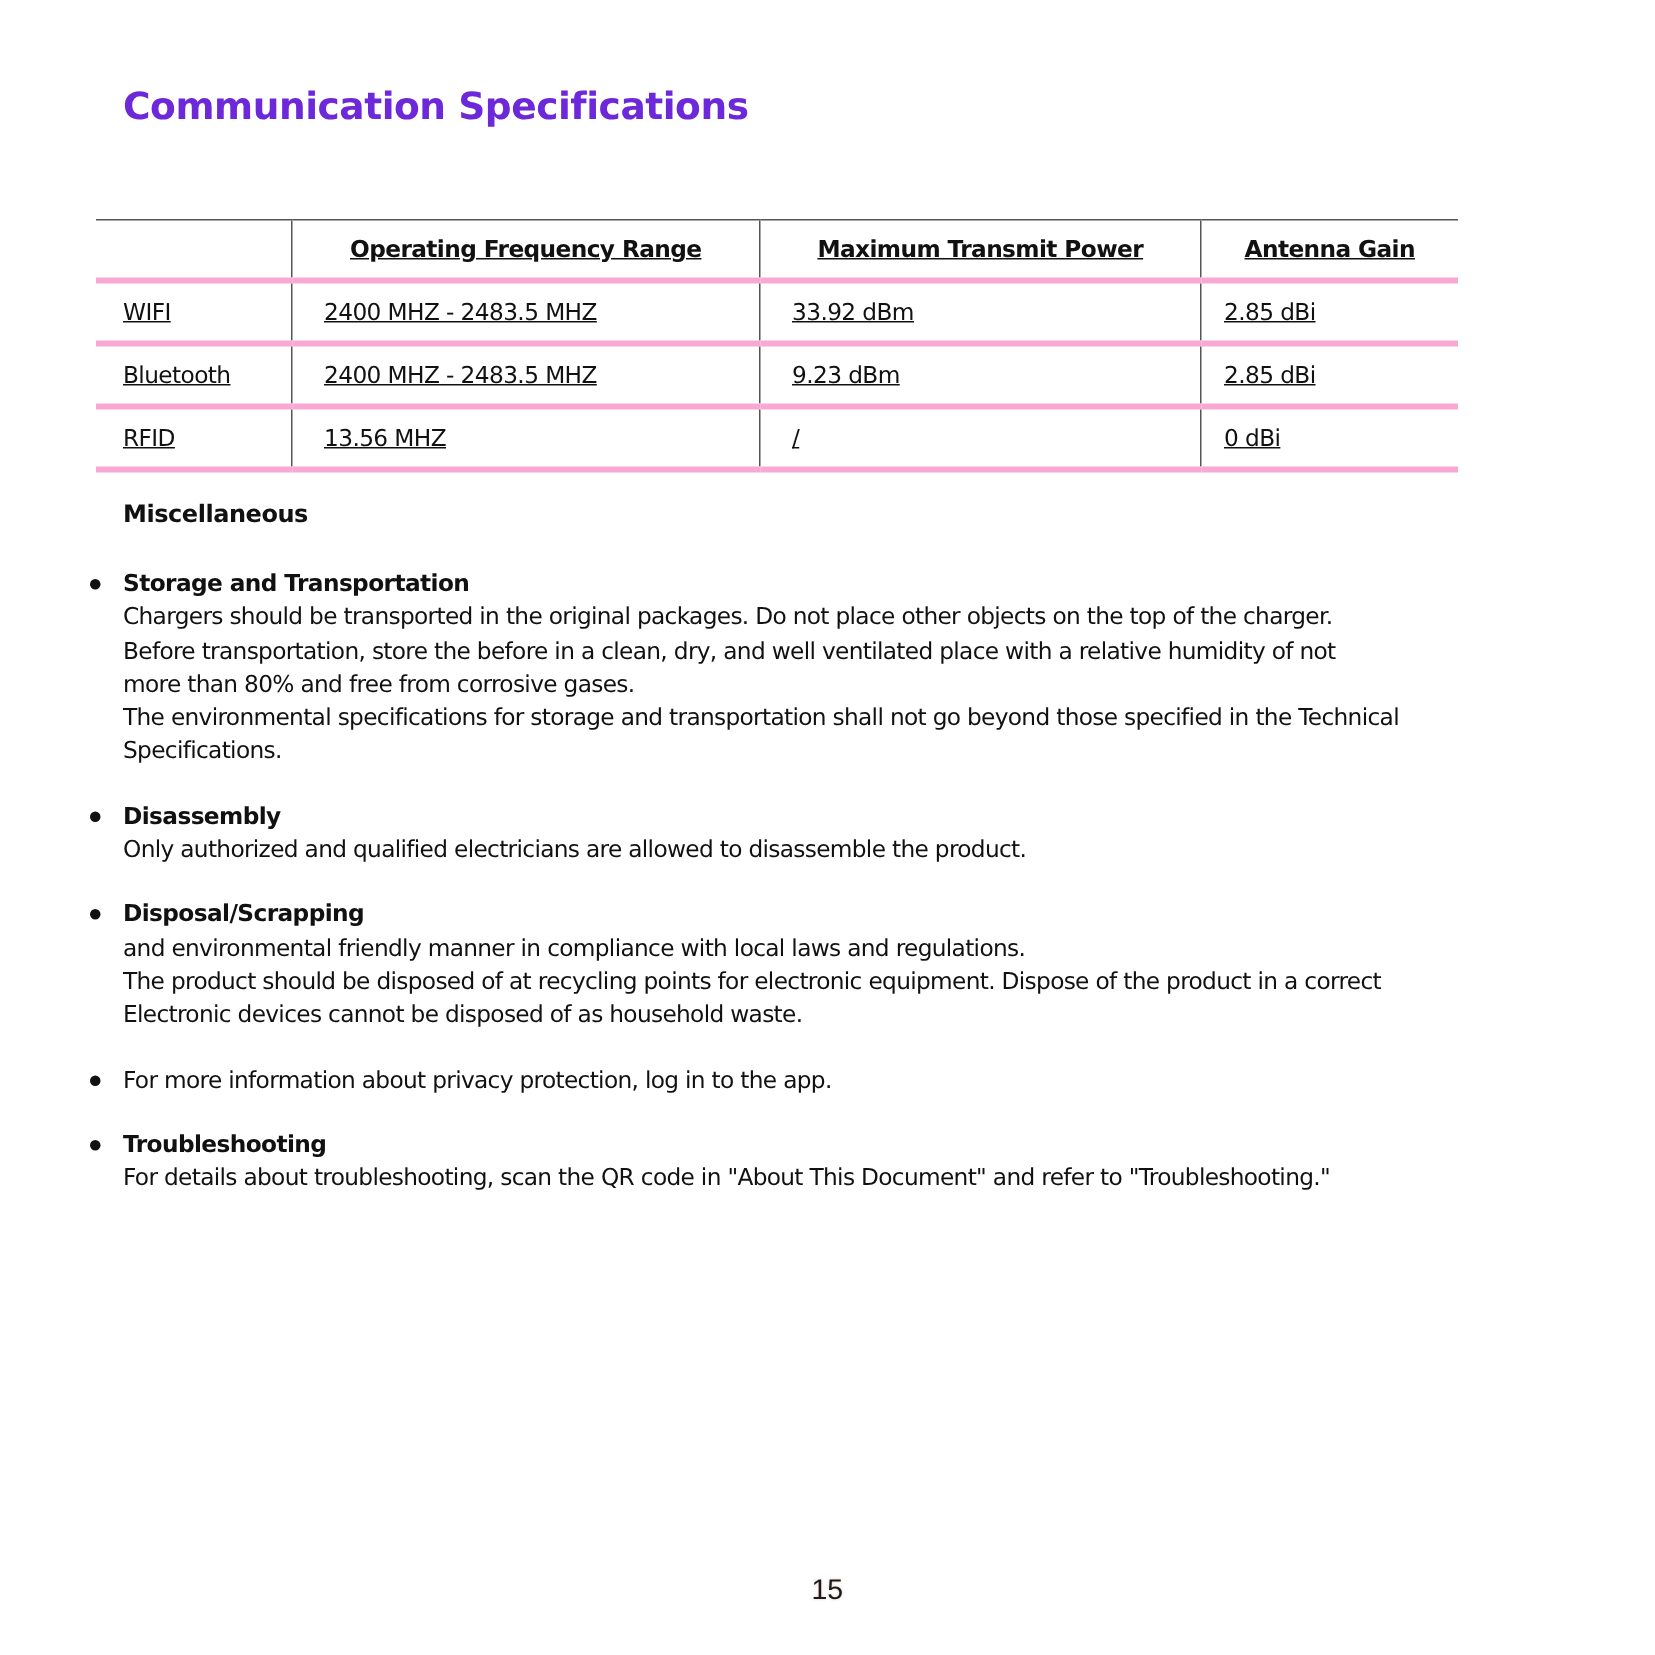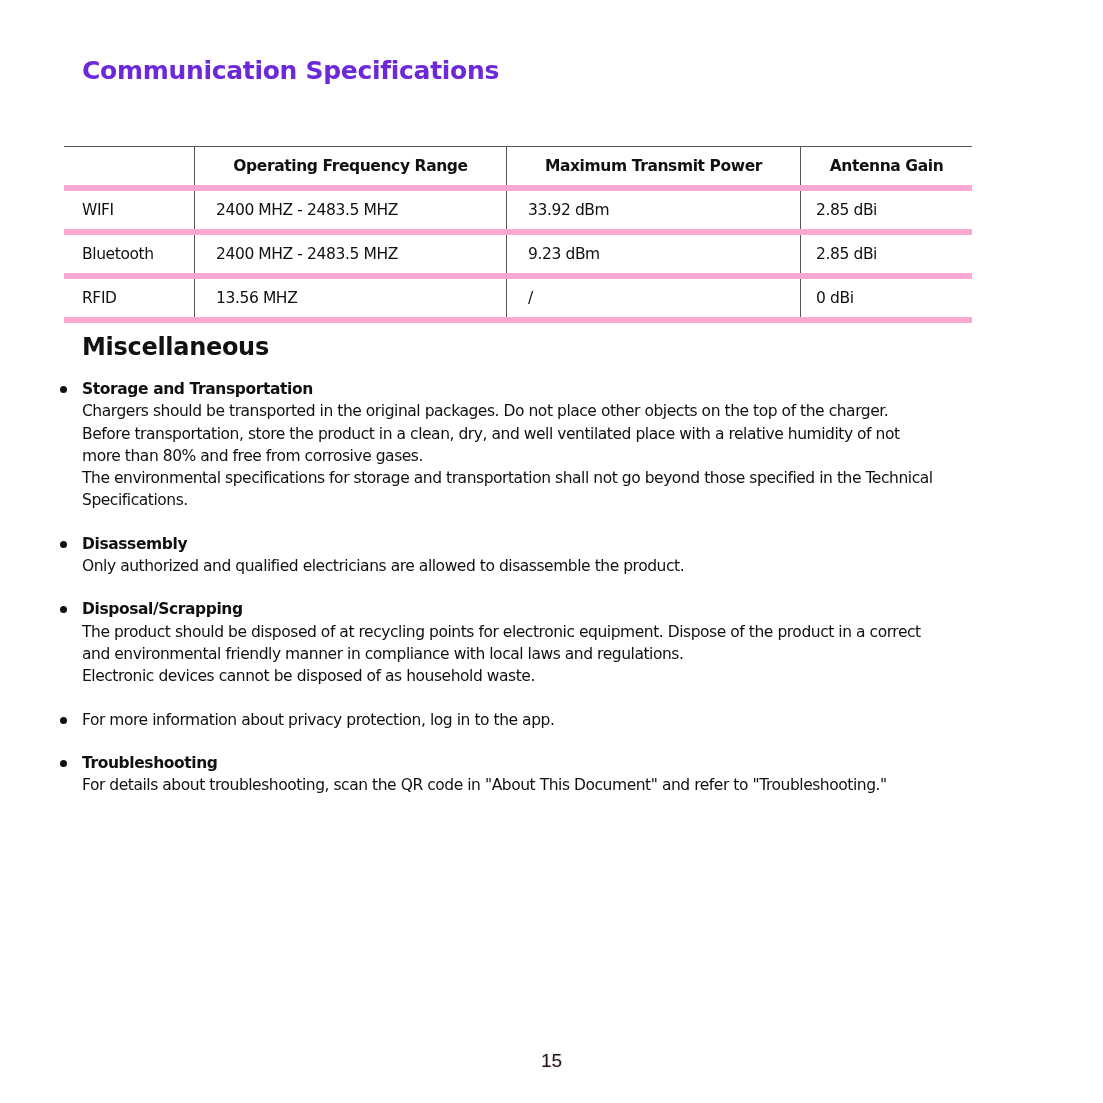--- a/index.html
+++ b/index.html
@@ -6,29 +6,29 @@
     body {
       width: 1103px; height: 1103px; position: relative; overflow: hidden;
       font-family: "DejaVu Sans", sans-serif; color: #111111;
     }
     .h1 {
       position: absolute; left: 82px; top: 56px; margin: 0;
       font-size: 25px; font-weight: bold; letter-spacing: -0.3px; color: #6d28d9;
     }
     .h2 {
       position: absolute; left: 82px; top: 333px; margin: 0;
-      font-size: 24px; font-weight: bold; letter-spacing: -0.3px; color: #111;
+      font-size: 16px; font-weight: bold; letter-spacing: -0.3px; color: #111;
     }
     table.spec {
       position: absolute; left: 64px; top: 146px; width: 908px;
       border-collapse: collapse; font-size: 15.5px; letter-spacing: -0.4px;
     }
     table.spec th, table.spec td {
-      border-top: 1px solid #555; border-bottom: 6px solid #f9a8d4;
-      height: 38px; padding: 0 0 0 18px; text-align: left; vertical-align: middle;
+      border-top: 1px solid #555; border-bottom: 4px solid #f9a8d4;
+      height: 38px; padding: 0 0 0 18px; text-align: left; vertical-align: middle; text-decoration: underline;
     }
     table.spec th { font-weight: bold; text-align: center; padding: 0; }
     table.spec th + th, table.spec td + td { border-left: 1px solid #555; }
     table.spec tr > *:nth-child(1) { width: 112px; }
     table.spec tr > *:nth-child(2) { width: 290px; }
     table.spec tr > *:nth-child(3) { width: 272px; }
     table.spec td:nth-child(2) { padding-left: 21px; }
     table.spec td:nth-child(3) { padding-left: 21px; }
     table.spec td:nth-child(4) { padding-left: 15px; }
     .misc { position: absolute; left: 82px; top: 378px; width: 900px; }
@@ -86,35 +86,35 @@
   </tbody>
 </table>
 
 <h2 class="h2">Miscellaneous</h2>
 
 <div class="misc">
   <div class="item">
     <span class="bullet"></span>
     <div class="item-title">Storage and Transportation</div>
     <div class="item-line">Chargers should be transported in the original packages. Do not place other objects on the top of the charger.</div>
-    <div class="item-line">Before transportation, store the product in a clean, dry, and well ventilated place with a relative humidity of not</div>
+    <div class="item-line">Before transportation, store the before in a clean, dry, and well ventilated place with a relative humidity of not</div>
     <div class="item-line">more than 80% and free from corrosive gases.</div>
     <div class="item-line">The environmental specifications for storage and transportation shall not go beyond those specified in the Technical</div>
     <div class="item-line">Specifications.</div>
   </div>
   <div class="item">
     <span class="bullet"></span>
     <div class="item-title">Disassembly</div>
     <div class="item-line">Only authorized and qualified electricians are allowed to disassemble the product.</div>
   </div>
   <div class="item">
     <span class="bullet"></span>
     <div class="item-title">Disposal/Scrapping</div>
+    <div class="item-line">and environmental friendly manner in compliance with local laws and regulations.</div>
     <div class="item-line">The product should be disposed of at recycling points for electronic equipment. Dispose of the product in a correct</div>
-    <div class="item-line">and environmental friendly manner in compliance with local laws and regulations.</div>
     <div class="item-line">Electronic devices cannot be disposed of as household waste.</div>
   </div>
   <div class="item">
     <span class="bullet"></span>
     <div class="item-line">For more information about privacy protection, log in to the app.</div>
   </div>
   <div class="item">
     <span class="bullet"></span>
     <div class="item-title">Troubleshooting</div>
     <div class="item-line">For details about troubleshooting, scan the QR code in "About This Document" and refer to "Troubleshooting."</div>

